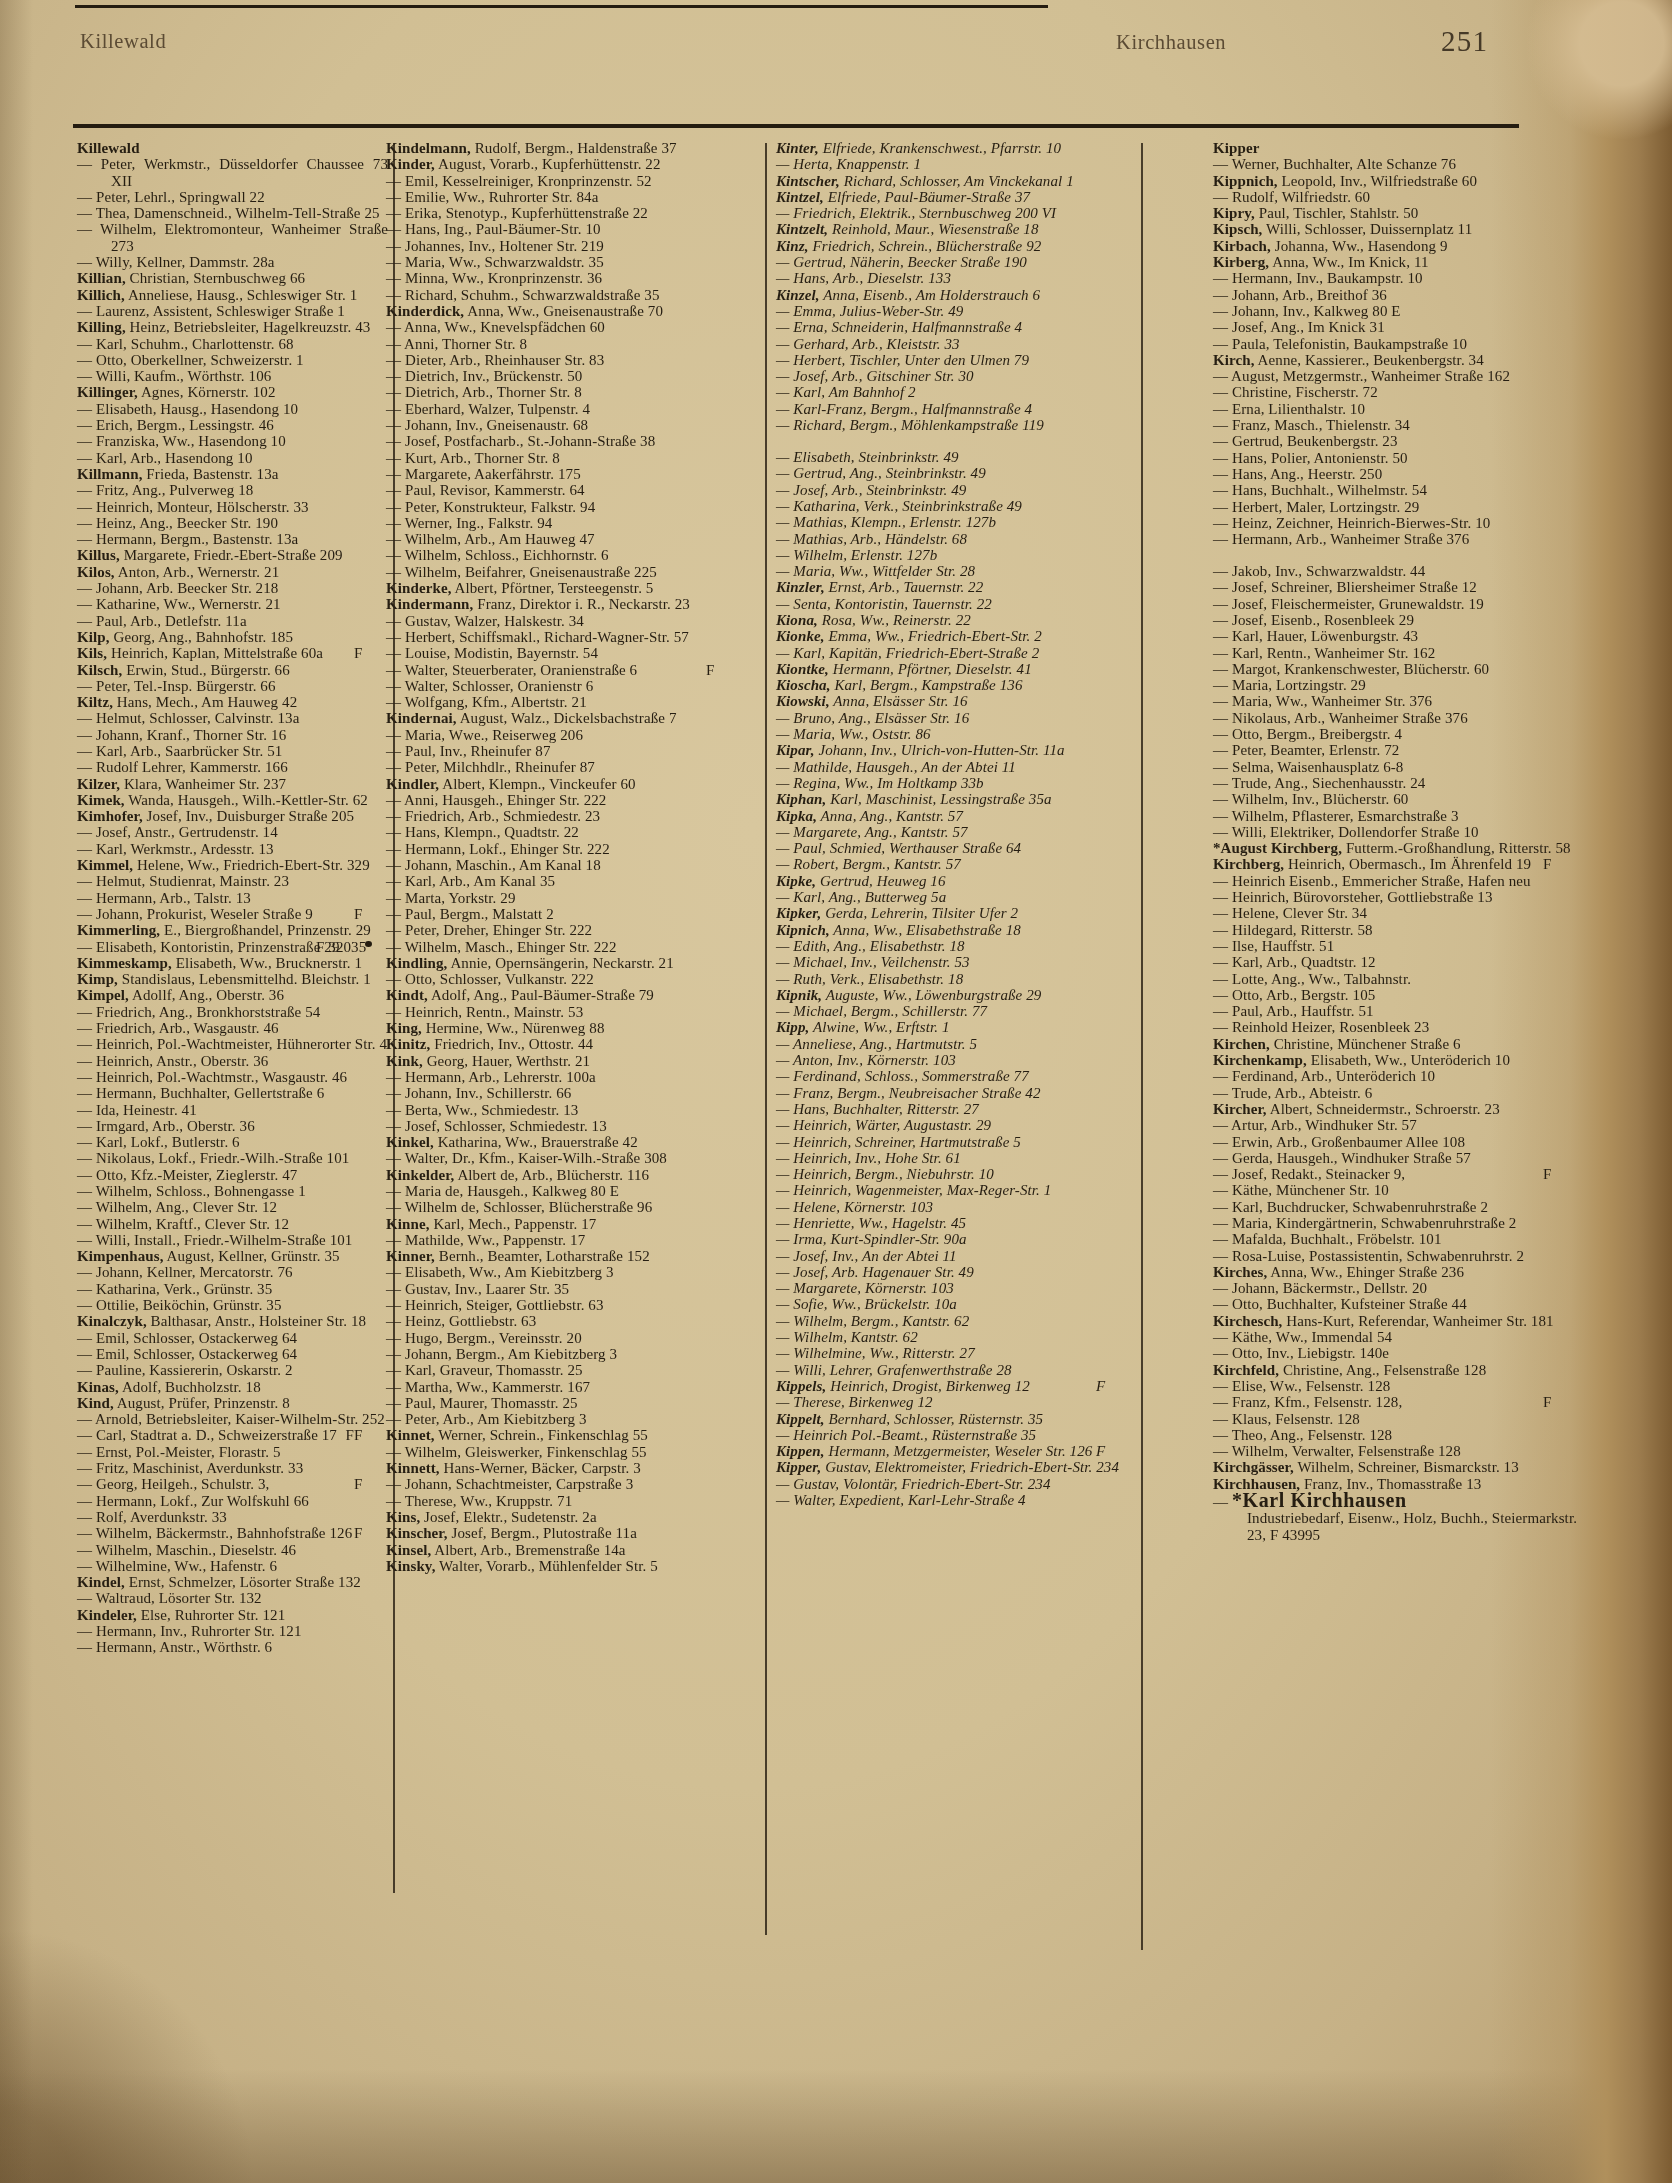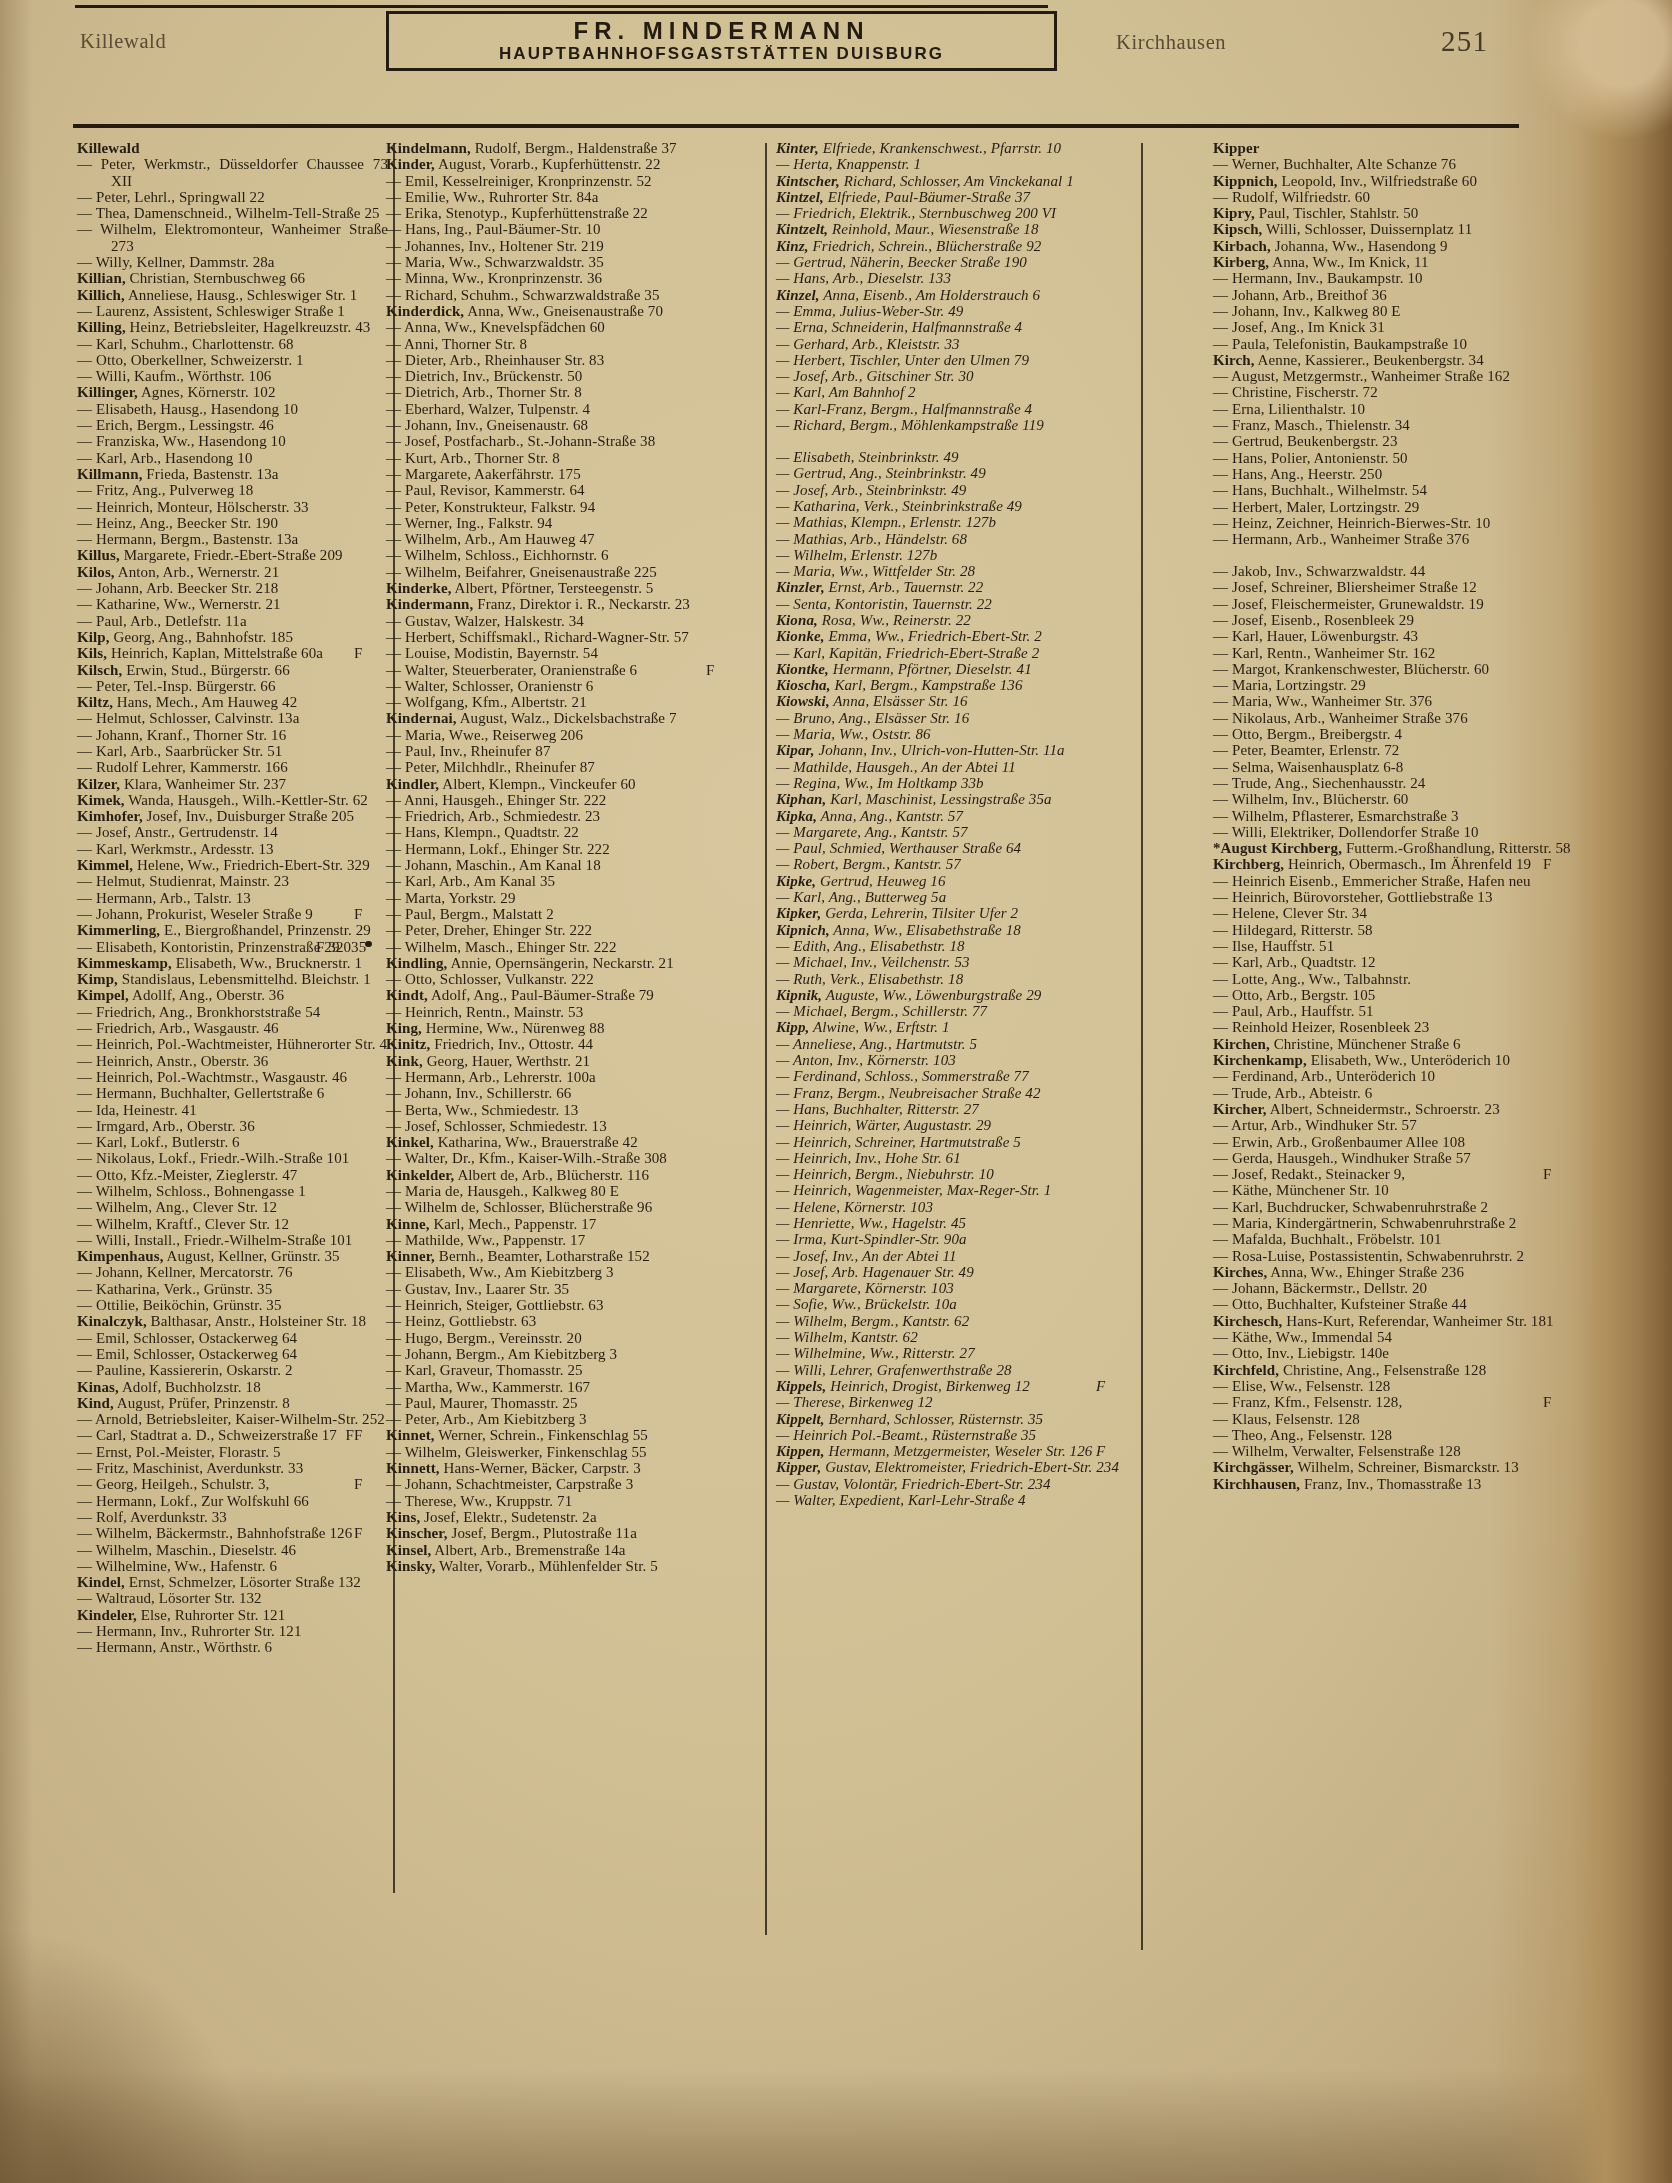--- a/index.html
+++ b/index.html
@@ -32,24 +32,20 @@
 </style>
 </head>
 <body>
 
 <div class="page">
 
   <div class="toprule" style="left:75px;top:4.8px;width:973px;height:3px;"></div>
 
   <div class="guideword" style="left:80px;top:30px;">Killewald</div>
 
-  <div class="adbox">
-    <div class="adline1">FR. MINDERMANN</div>
-    <div class="adline2">HAUPTBAHNHOFSGASTSTÄTTEN DUISBURG</div>
-  </div>
 
   <div class="guideword" style="left:1116px;top:31px;">Kirchhausen</div>
   <div class="pagenum" style="left:1441px;top:25px;">251</div>
 
   <div class="toprule" style="left:73px;top:124px;width:1446px;height:4.2px;"></div>
 
   <div class="col" id="col1" style="left:77px;width:311px;">
       <p class="entry"><b>Killewald</b></p>
       <p class="entry">— Peter, Werkmstr., Düsseldorfer Chaussee 73 XII</p>
       <p class="entry">— Peter, Lehrl., Springwall 22</p>
@@ -393,20 +389,21 @@
       <p class="entry">— Käthe, Ww., Immendal 54</p>
       <p class="entry">— Otto, Inv., Liebigstr. 140e</p>
       <p class="entry"><b>Kirchfeld,</b> Christine, Ang., Felsenstraße 128</p>
       <p class="entry">— Elise, Ww., Felsenstr. 128</p>
       <p class="entry">— Franz, Kfm., Felsenstr. 128,<span class="fmark">F</span></p>
       <p class="entry">— Klaus, Felsenstr. 128</p>
       <p class="entry">— Theo, Ang., Felsenstr. 128</p>
       <p class="entry">— Wilhelm, Verwalter, Felsenstraße 128</p>
       <p class="entry"><b>Kirchgässer,</b> Wilhelm, Schreiner, Bismarckstr. 13</p>
       <p class="entry"><b>Kirchhausen,</b> Franz, Inv., Thomasstraße 13</p>
+      <p class="entry">— <b class="big">*Karl Kirchhausen</b><br>Industriebedarf, Eisenw., Holz, Buchh., Steiermarkstr. 23, F 43995</p>
     </div>
 
   <div class="divider" style="left:393px;top:143px;height:1750px;"></div>
   <div class="divider" style="left:765px;top:143px;height:1792px;"></div>
   <div class="divider" style="left:1141px;top:143px;height:1807px;"></div>
 
   <div class="inkdot" style="left:365px;top:941px;"></div>
 </div>
 
 

